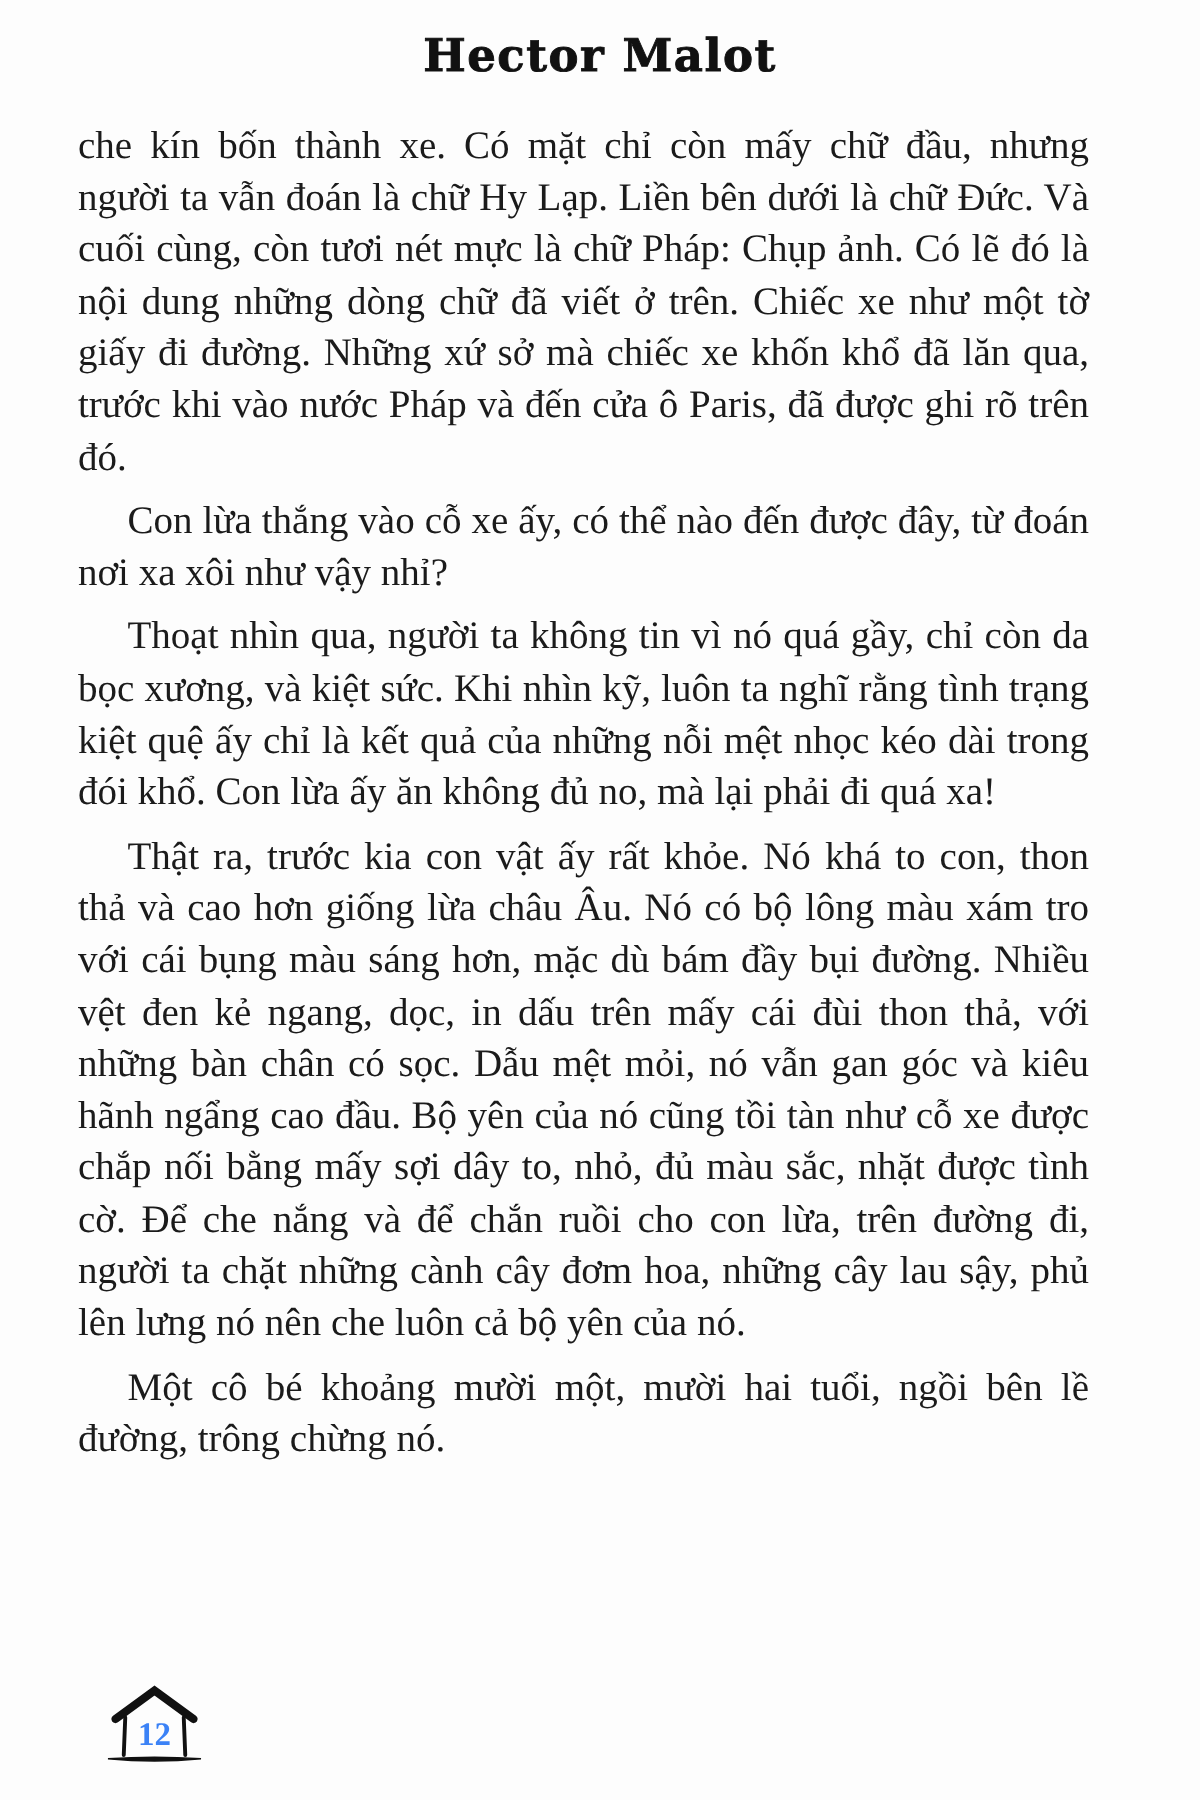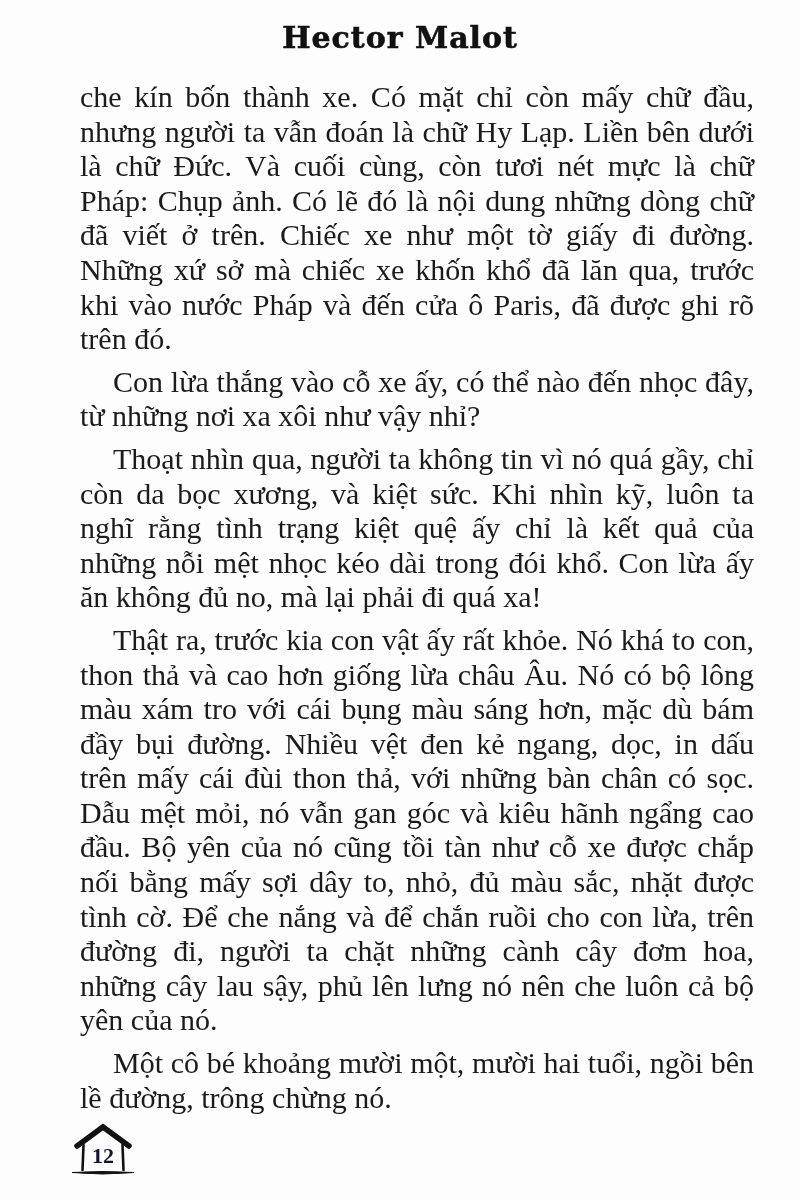--- a/index.html
+++ b/index.html
@@ -31,23 +31,23 @@
     font-size: 30px;
     font-weight: 800;
     letter-spacing: 1px;
     color: #111;
     -webkit-text-stroke: 0.6px #111;
   }
 
   .text-block {
     position: absolute;
     top: 80px;
-    left: 80px;
+    left: 52px;
     width: 674px;
-    font-size: 30px;
+    font-size: 26px;
     line-height: 34.6px;
     text-align: justify;
     color: #1b1b1b;
   }
 
   .text-block p {
     margin: 0 0 8px 0;
     text-indent: 33px;
   }
 
@@ -72,33 +72,33 @@
 
   .page-number-ornament .num {
     position: absolute;
     left: 0;
     right: 0;
     top: 21px;
     text-align: center;
     font-family: "Liberation Serif", serif;
     font-size: 22px;
     font-weight: 600;
-    color: #0f172a;
+    color: #3b82f6;
   }
 </style>
 </head>
 <body>
 
 <div class="page">
 
   <div class="running-head">Hector Malot</div>
 
   <div class="text-block">
     <p class="continuation">che kín bốn thành xe. Có mặt chỉ còn mấy chữ đầu, nhưng người ta vẫn đoán là chữ Hy Lạp. Liền bên dưới là chữ Đức. Và cuối cùng, còn tươi nét mực là chữ Pháp: Chụp ảnh. Có lẽ đó là nội dung những dòng chữ đã viết ở trên. Chiếc xe như một tờ giấy đi đường. Những xứ sở mà chiếc xe khốn khổ đã lăn qua, trước khi vào nước Pháp và đến cửa ô Paris, đã được ghi rõ trên đó.</p>
-    <p>Con lừa thắng vào cỗ xe ấy, có thể nào đến nhọc đây, từ những nơi xa xôi như vậy nhỉ?</p>
+    <p>Con lừa thắng vào cỗ xe ấy, có thể nào đến được đây, từ đoán nơi xa xôi như vậy nhỉ?</p>
     <p>Thoạt nhìn qua, người ta không tin vì nó quá gầy, chỉ còn da bọc xương, và kiệt sức. Khi nhìn kỹ, luôn ta nghĩ rằng tình trạng kiệt quệ ấy chỉ là kết quả của những nỗi mệt nhọc kéo dài trong đói khổ. Con lừa ấy ăn không đủ no, mà lại phải đi quá xa!</p>
     <p>Thật ra, trước kia con vật ấy rất khỏe. Nó khá to con, thon thả và cao hơn giống lừa châu Âu. Nó có bộ lông màu xám tro với cái bụng màu sáng hơn, mặc dù bám đầy bụi đường. Nhiều vệt đen kẻ ngang, dọc, in dấu trên mấy cái đùi thon thả, với những bàn chân có sọc. Dẫu mệt mỏi, nó vẫn gan góc và kiêu hãnh ngẩng cao đầu. Bộ yên của nó cũng tồi tàn như cỗ xe được chắp nối bằng mấy sợi dây to, nhỏ, đủ màu sắc, nhặt được tình cờ. Để che nắng và để chắn ruồi cho con lừa, trên đường đi, người ta chặt những cành cây đơm hoa, những cây lau sậy, phủ lên lưng nó nên che luôn cả bộ yên của nó.</p>
     <p>Một cô bé khoảng mười một, mười hai tuổi, ngồi bên lề đường, trông chừng nó.</p>
   </div>
 
   <div class="page-number-ornament">
     <span>
       <svg viewBox="0 0 66 58" aria-hidden="true">
 
         <path d="M7 24 L33 5 L59 24" fill="none" stroke="#111" stroke-width="5.5" stroke-linecap="round" stroke-linejoin="miter"></path>

